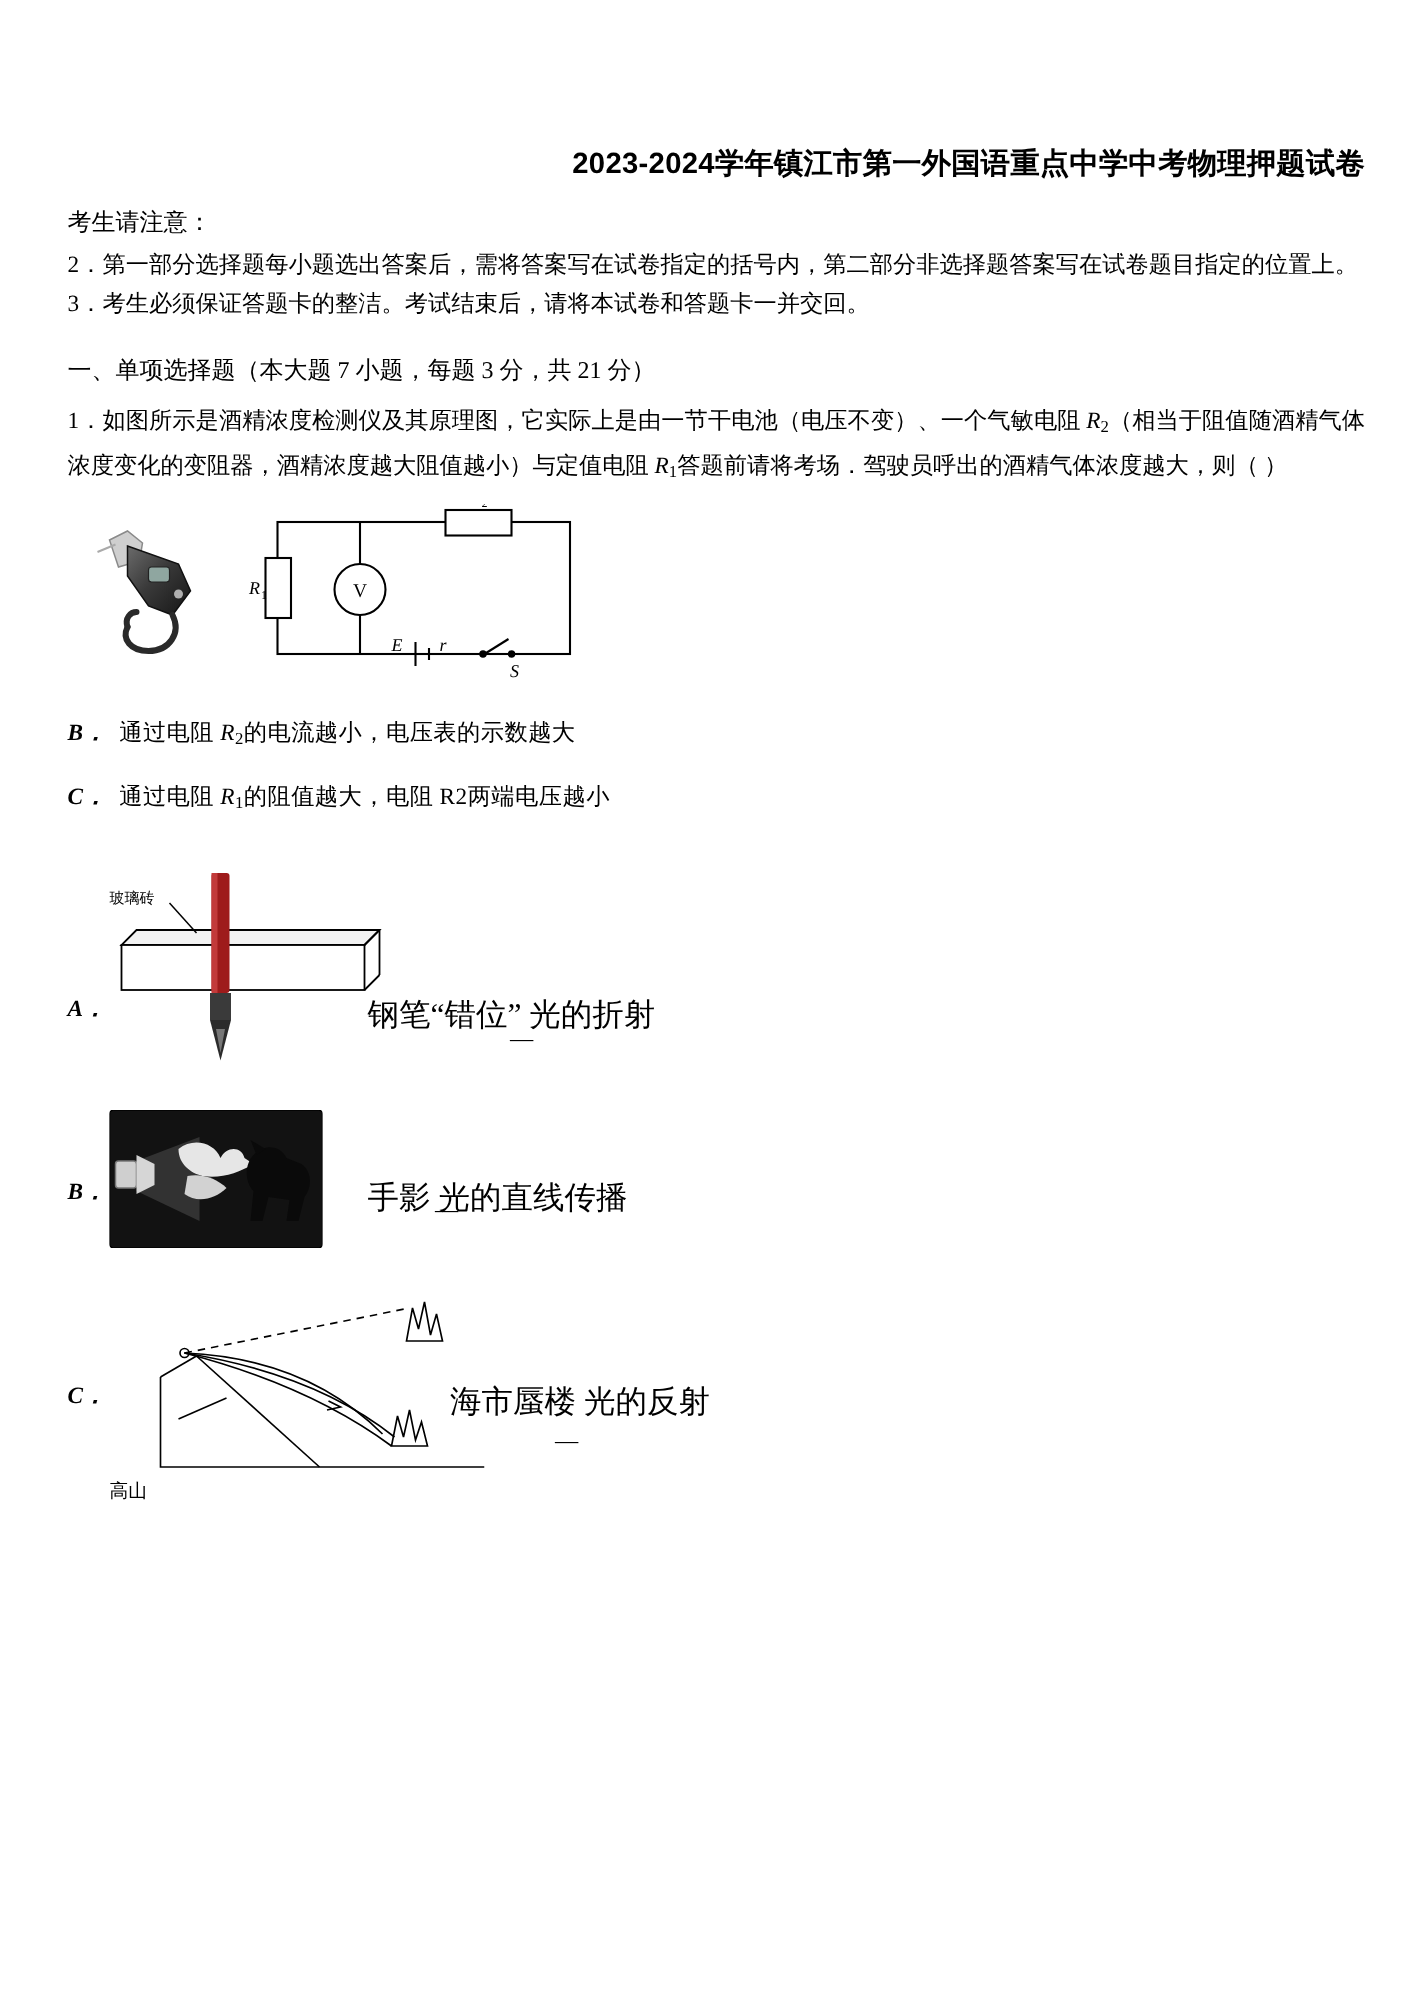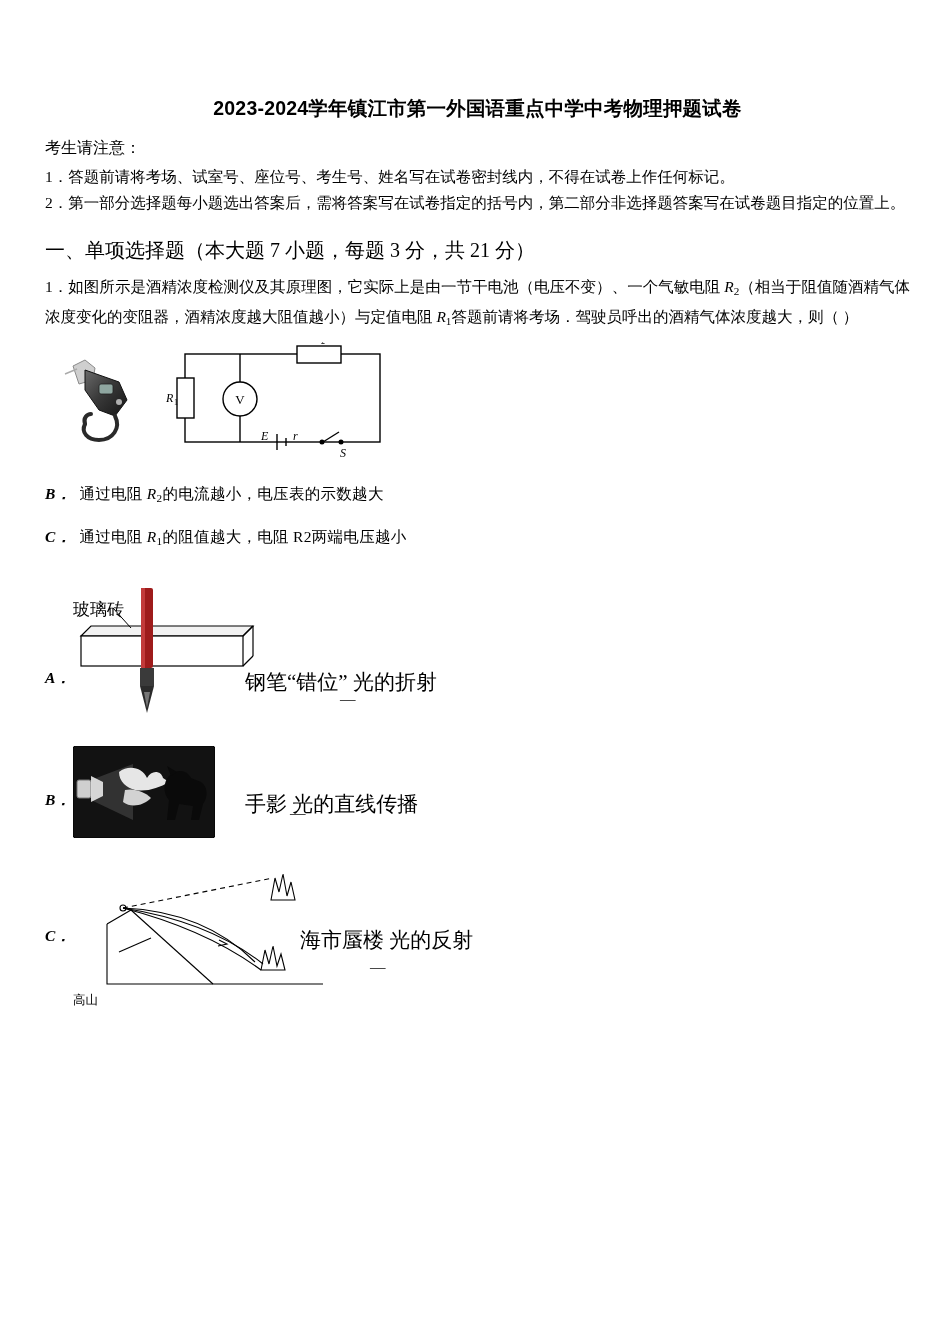--- a/index.html
+++ b/index.html
@@ -25,37 +25,37 @@
   .content {
     position: absolute;
     left: 45px;
     top: 95px;
     width: 865px;
   }
   h1.title {
     font-family: "Liberation Sans", sans-serif;
     font-size: 19.5px;
     font-weight: bold;
-    text-align: center;
+    text-align: right;
     margin: 0 0 16px 0;
     letter-spacing: 0.2px;
   }
   .notice-head {
     font-size: 16px;
     margin: 0 0 6px 0;
     font-family: Liberation Sans, sans-serif;
   }
   .notice-item {
     font-size: 15.5px;
     line-height: 1.55;
     margin: 0 0 2px 0;
     text-align: justify;
   }
   .section-head {
-    font-size: 20px;
+    font-size: 16px;
     margin: 22px 0 8px 0;
   }
   .q-text {
     font-size: 15.5px;
     line-height: 1.9;
     text-align: justify;
     margin: 0;
   }
   .q-text i, .ital {
     font-style: italic;
@@ -117,41 +117,41 @@
   .subopt .cap {
     position: absolute;
     font-size: 21px;
   }
   .dashline {
     position: absolute;
     font-size: 15.5px;
   }
   .glass-label {
     position: absolute;
-    font-size: 17px;
+    font-size: 10px;
     font-family: "Liberation Serif", serif;
   }
   .mountain-label {
     position: absolute;
     font-size: 12.5px;
     margin-top: 44px;
   }
   svg { display: block; }
 </style>
 </head>
 <body>
 
 <div class="page">
   <div class="content">
 
     <h1 class="title">2023-2024学年镇江市第一外国语重点中学中考物理押题试卷</h1>
 
     <p class="notice-head">考生请注意：</p>
-    <p class="notice-item">1．答题前请将考场、试室号、座位号、考生号、姓名写在试卷密封线内，不得在试卷上作任何标记。</p>
     <p class="notice-item">2．第一部分选择题每小题选出答案后，需将答案写在试卷指定的括号内，第二部分非选择题答案写在试卷题目指定的位置上。</p>
+    <p class="notice-item">3．考生必须保证答题卡的整洁。考试结束后，请将本试卷和答题卡一并交回。</p>
 
     <p class="section-head">一、单项选择题（本大题 7 小题，每题 3 分，共 21 分）</p>
 
     <p class="q-text">
       <span>1．</span><span>如图所示是酒精浓度检测仪及其原理图，它实际上是由一节干电池（电压不变）、一个气敏电阻 </span><i class="ital">R</i><span class="sub">2</span><span>（相当于阻值随酒精气体浓度变化的变阻器，酒精浓度越大阻值越小）与定值电阻 </span><i class="ital">R</i><span class="sub">1</span><span>答题前请将考场．驾驶员呼出的酒精气体浓度越大，则（    ）</span>
     </p>
 
     <div class="fig1">
 
       <svg class="breath" viewBox="0 0 120 100">

